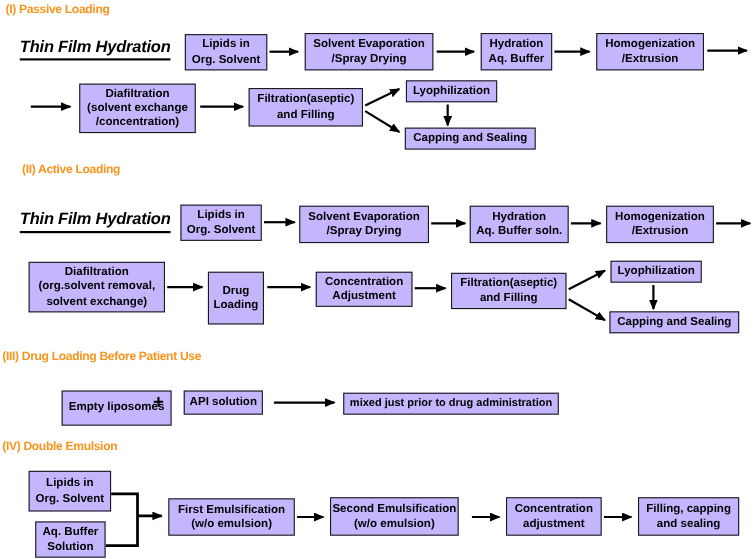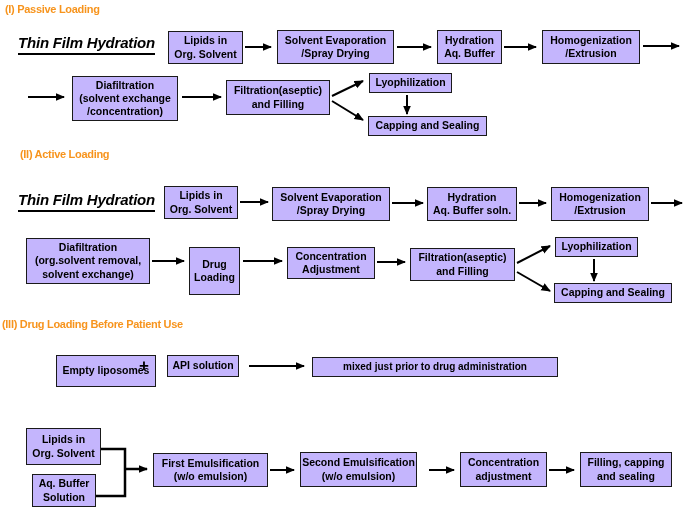--- a/index.html
+++ b/index.html
@@ -192,24 +192,25 @@
 
   <h2 class="heading" style="left:2px; top:318px;">(III) Drug Loading Before Patient Use</h2>
 
   <div class="box" style="left:20px; top:355px; width:100px; height:32px;margin-left:36px;">
     <span class="lbl">Empty liposomes</span>
   </div>
   <div class="plus" style="left:135px; top:355px; width:18px; height:22px;">+</div>
   <div class="box" style="left:167px; top:355px; width:72px; height:22px;">
     <span class="lbl">API solution</span>
   </div>
-  <div class="box" style="left:312px; top:357px; width:246px; height:20px;">
+  <div class="box" style="left:312px; top:357px; width:196px; height:20px;">
     <span class="lbl tight">mixed just prior to drug administration</span>
   </div>
 
+  <h2 class="heading" style="left:2px; top:400px;">(IV) Double Emulsion</h2>
 
   <div class="box" style="left:26px; top:428px; width:75px; height:37px;">
     <span class="lbl">Lipids in
 Org. Solvent</span>
   </div>
   <div class="box" style="left:32px; top:474px; width:64px; height:33px;">
     <span class="lbl">Aq. Buffer
 Solution</span>
   </div>
   <div class="box" style="left:153px; top:453px; width:115px; height:34px;">

